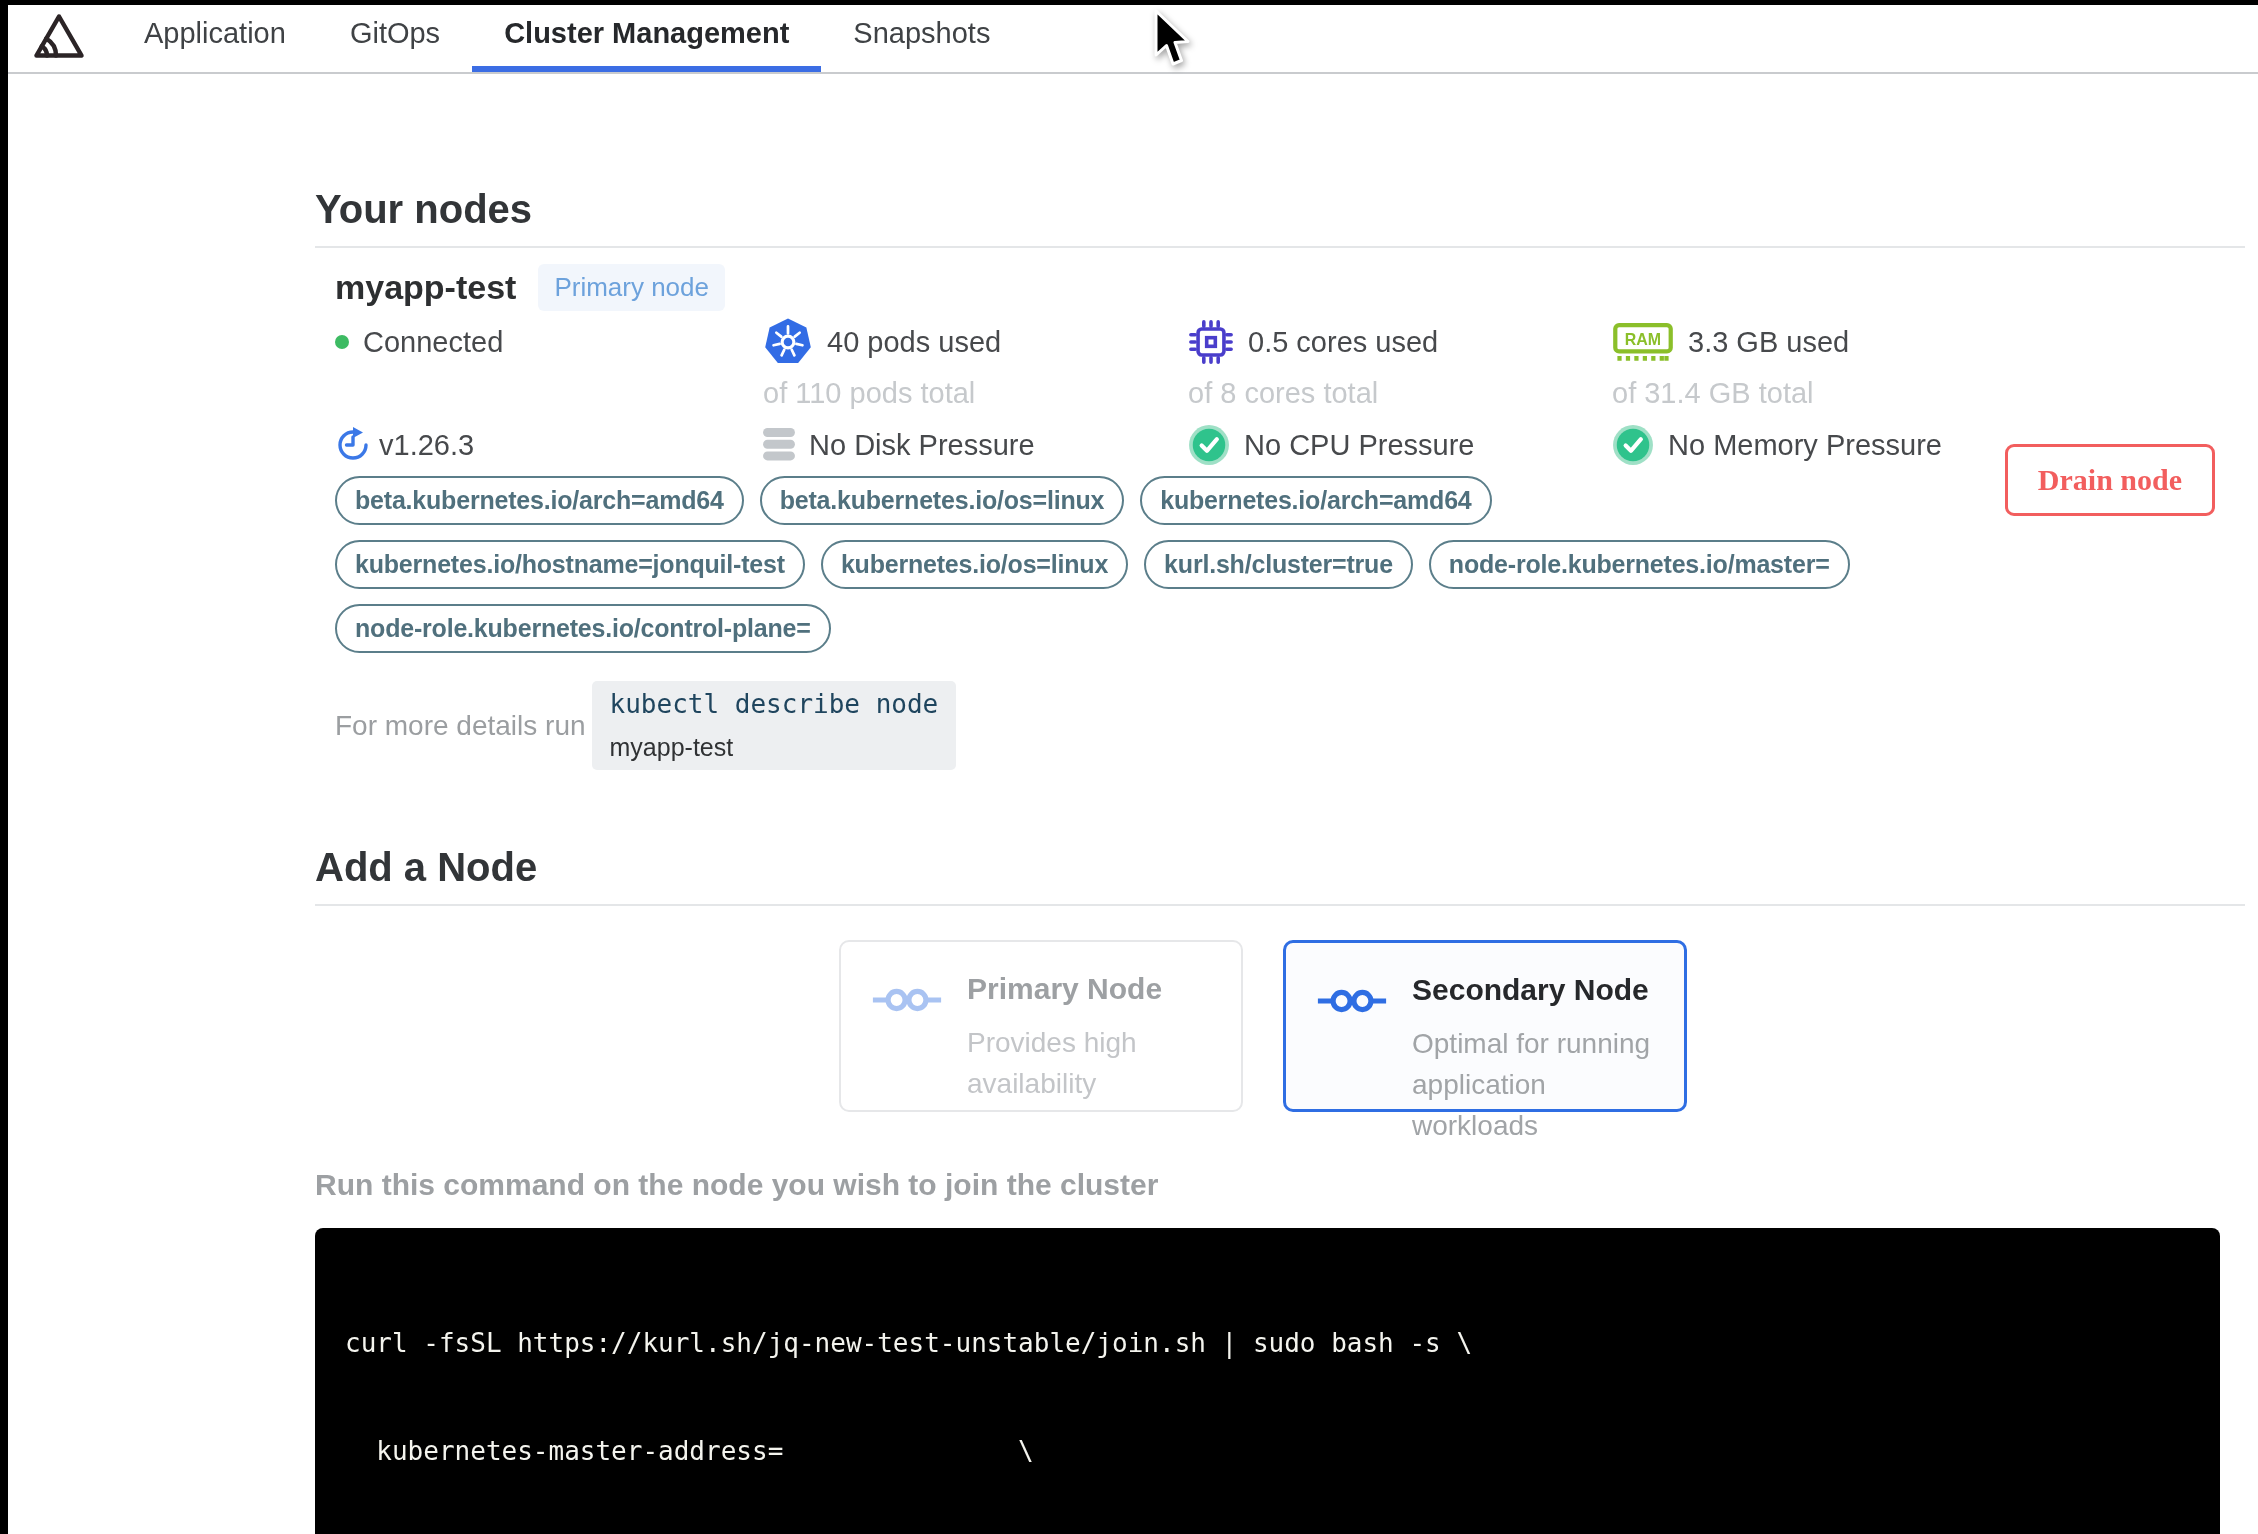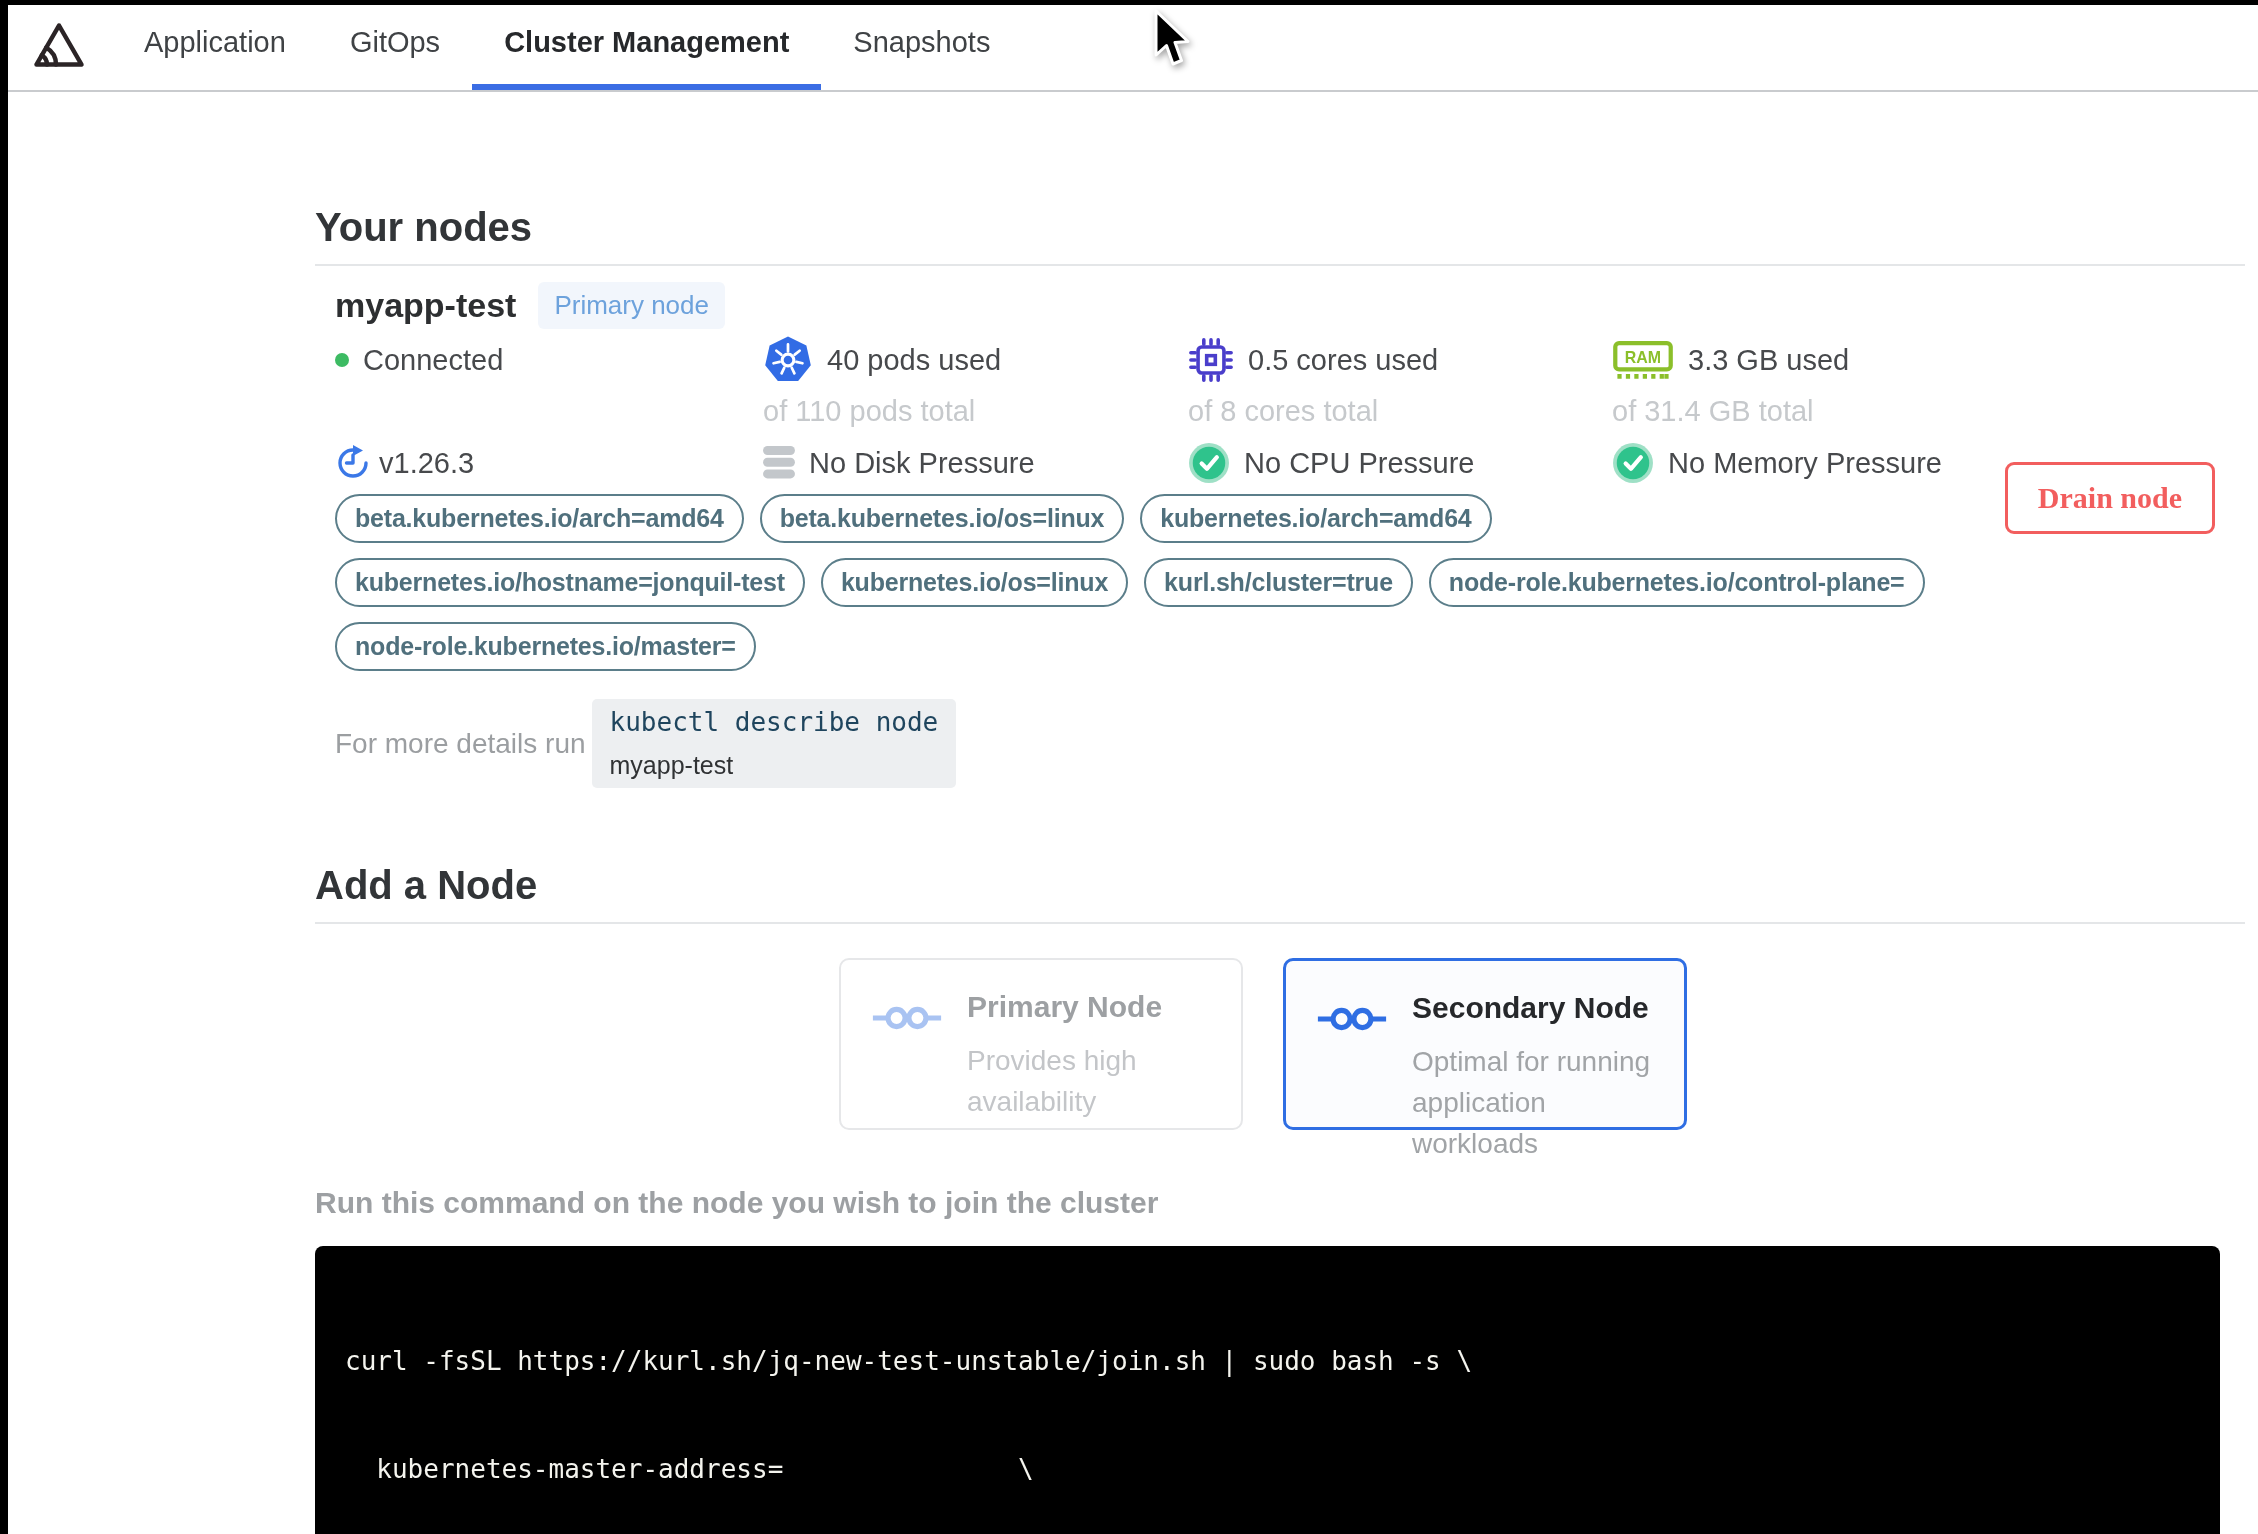--- a/index.html
+++ b/index.html
@@ -5,21 +5,21 @@
   * { box-sizing: border-box; }
   html,body { margin:0; padding:0; }
   body {
     width:2258px; height:1534px; position:relative; overflow:hidden;
     background:#ffffff; font-family:"Liberation Sans", sans-serif; color:#47494c;
   }
   .edge-top { position:absolute; top:0; left:0; right:0; height:5px; background:#000; z-index:60; }
   .edge-left { position:absolute; top:0; left:0; bottom:0; width:8px; background:#000; z-index:60; }
 
   
-  .nav { height:92px; border-bottom:2px solid #c9cbce; display:flex; align-items:stretch; padding-left:32px; background:#fff; }
+  .nav { height:74px; border-bottom:2px solid #c9cbce; display:flex; align-items:stretch; padding-left:32px; background:#fff; }
   .logo { align-self:center; margin-right:26px; display:flex; align-items:center; cursor:pointer; }
   .tabs { display:flex; align-items:stretch; }
   .tab { display:flex; align-items:center; padding:0 32px; font-size:29px; color:#3f4245;
          border-bottom:6px solid transparent; cursor:pointer; white-space:nowrap; }
   .tab.active { color:#26282b; font-weight:700; border-bottom-color:#3b6de4; }
 
   
   .cursor { position:absolute; left:1148px; top:8px; z-index:100; filter:drop-shadow(2px 3px 3px rgba(0,0,0,.35)); }
 
   
@@ -201,22 +201,22 @@
       </div>
     </div>
 
     <div class="pills">
       <span class="pill">beta.kubernetes.io/arch=amd64</span>
       <span class="pill">beta.kubernetes.io/os=linux</span>
       <span class="pill">kubernetes.io/arch=amd64</span>
       <span class="pill">kubernetes.io/hostname=jonquil-test</span>
       <span class="pill">kubernetes.io/os=linux</span>
       <span class="pill">kurl.sh/cluster=true</span>
+      <span class="pill">node-role.kubernetes.io/master=</span>
       <span class="pill">node-role.kubernetes.io/control-plane=</span>
-      <span class="pill">node-role.kubernetes.io/master=</span>
     </div>
 
     <div class="details">
       <span>For more details run</span>
       <span class="code-chip">
         <span class="code-cmd">kubectl describe node</span>
         <span class="code-node">myapp-test</span>
       </span>
     </div>
 

